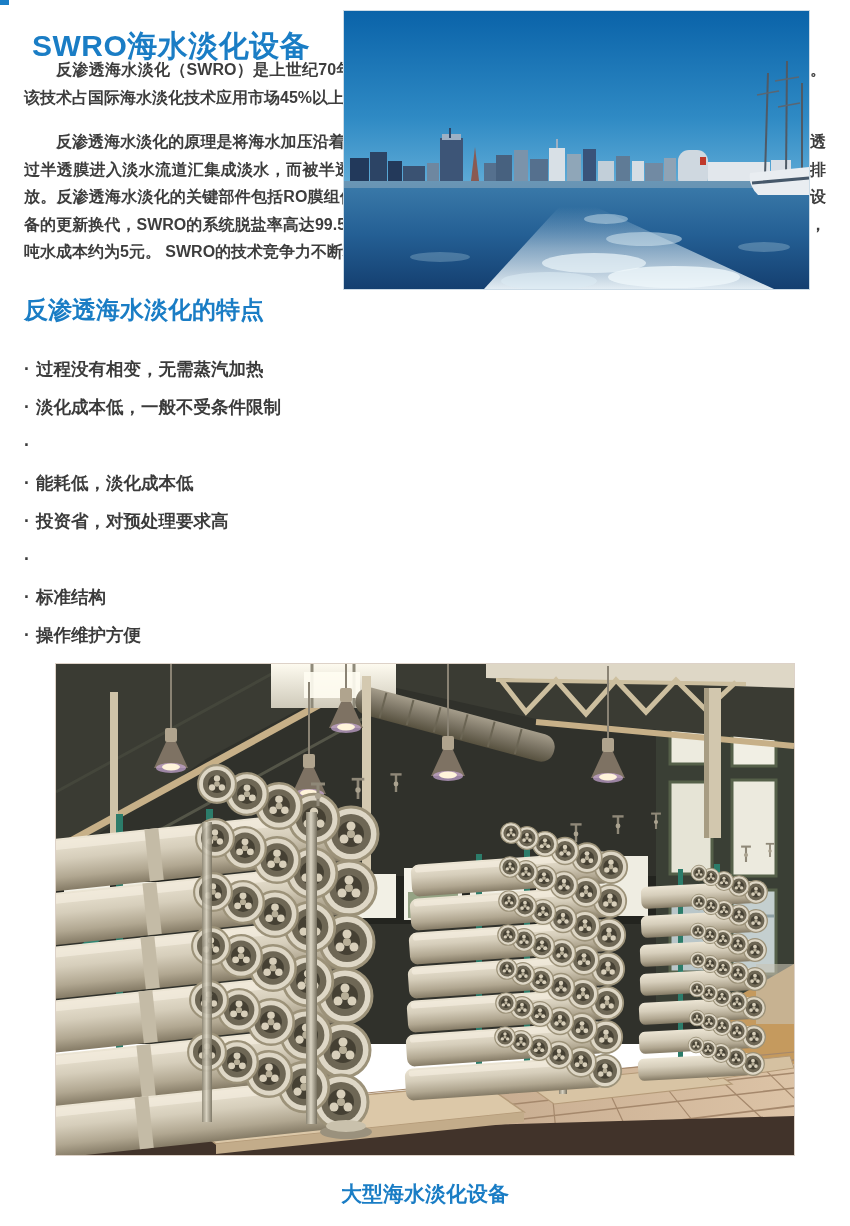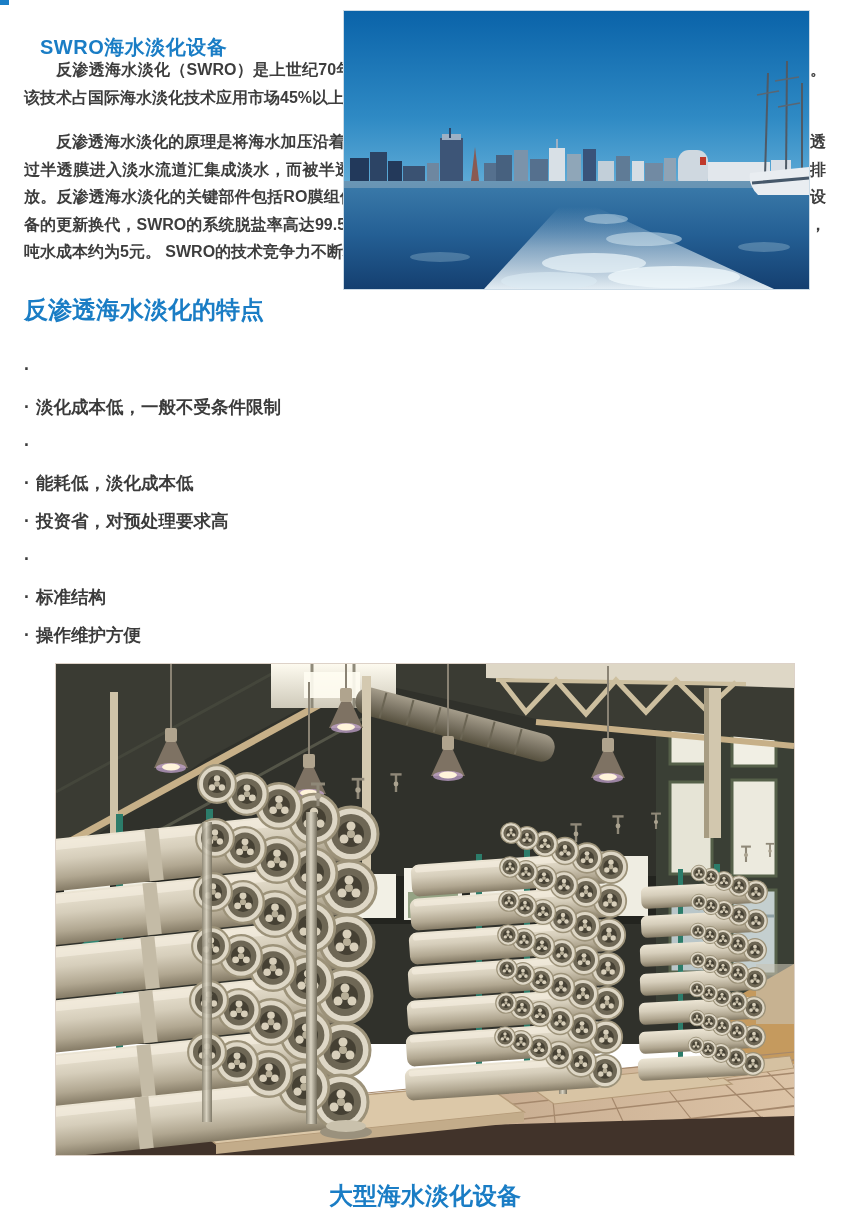--- a/index.html
+++ b/index.html
@@ -1,52 +1,53 @@
 <!DOCTYPE html>
 <html><head>
 <meta charset="utf-8">
 <style>
   html,body{margin:0;padding:0;background:#ffffff;}
   .page{position:relative;width:850px;height:1226px;background:#fff;overflow:hidden;
         font-family:"Liberation Sans","DejaVu Sans",sans-serif;}
   .corner-mark{position:absolute;left:0;top:0;width:9px;height:5px;background:#1b7ec6;}
-  h1.doc-title{position:absolute;left:24px;top:18px;margin:16px;font-size:20px;font-weight:bold;
+  h1.doc-title{position:absolute;left:24px;top:18px;margin:8px;font-size:30px;font-weight:bold;
         color:#1a7dc5;letter-spacing:0.5px;}
   p.body-para{position:absolute;left:24px;width:802px;margin:0;font-size:16px;line-height:27.5px;
         font-weight:bold;color:#3d3d3d;text-align:justify;text-indent:2em;}
   #para1{top:56px;}
   #para2{top:128px;}
   .features-row{position:absolute;left:24px;top:294px;width:808px;}
   h2.section-title{margin:0;font-size:24px;font-weight:bold;color:#1a7dc5;}
   .feature-list{margin-top:24px;}
   .feat{display:flex;align-items:baseline;height:38px;line-height:38px;
         font-size:17.5px;font-weight:bold;color:#3b3b3b;white-space:nowrap;}
   .feat .bullet{width:12px;color:#3b3b3b;}
   .photo-skyline{position:absolute;left:343px;top:10px;width:465px;height:278px;display:block;
         border:1px solid #ccdbe6;box-sizing:content-box;}
   .photo-plant{position:absolute;left:55px;top:663px;width:738px;height:491px;display:block;
         border:1px solid #ddd2c8;box-sizing:content-box;}
   .caption{position:absolute;left:0;top:1180px;width:850px;text-align:center;
-        font-size:24px;font-weight:bold;color:#1a7dc5;}
+        font-size:21px;font-weight:bold;color:#1a7dc5;}
 </style>
 </head>
 <body>
 
 <div class="page">
   <div class="corner-mark"></div>
 
   <h1 class="doc-title">SWRO海水淡化设备</h1>
   <p class="body-para" id="para1">反渗透海水淡化（SWRO）是上世纪70年代发展起来的一种利用膜的选择透过性进行盐水分离的淡化技术。该技术占国际海水淡化技术应用市场45%以上的份额，是海水淡化的主流技术。</p>
   <p class="body-para" id="para2">反渗透海水淡化的原理是将海水加压沿着半透膜的膜面流动，海水中的水分子在高压驱动下克服膜的渗透压透过半透膜进入淡水流道汇集成淡水，而被半透膜阻挡的各种盐份离子残留在海水中成为浓海水从浓水流道汇集排放。反渗透海水淡化的关键部件包括RO膜组件、压力外壳、能量回收装置及高压泵等。随着技术的进步和关键设备的更新换代，SWRO的系统脱盐率高达99.5%左右，本体能耗低于3kwh/m³淡水，总能耗在4kwh/m³淡水左右，吨水成本约为5元。 SWRO的技术竞争力不断增强，已成为利用海水制取饮用淡水最廉价的方法之一。</p>
 
   <div class="features-row">
     <h2 class="section-title">反渗透海水淡化的特点</h2>
     <div class="feature-list">
       <div class="feat">
           <span class="bullet">·</span>
+          <span>过程没有相变，无需蒸汽加热</span>
         </div>
       <div class="feat">
           <span class="bullet">·</span>
           <span>淡化成本低，一般不受条件限制</span>
         </div>
       <div class="feat">
           <span class="bullet">·</span>
         </div>
       <div class="feat">
           <span class="bullet">·</span>

